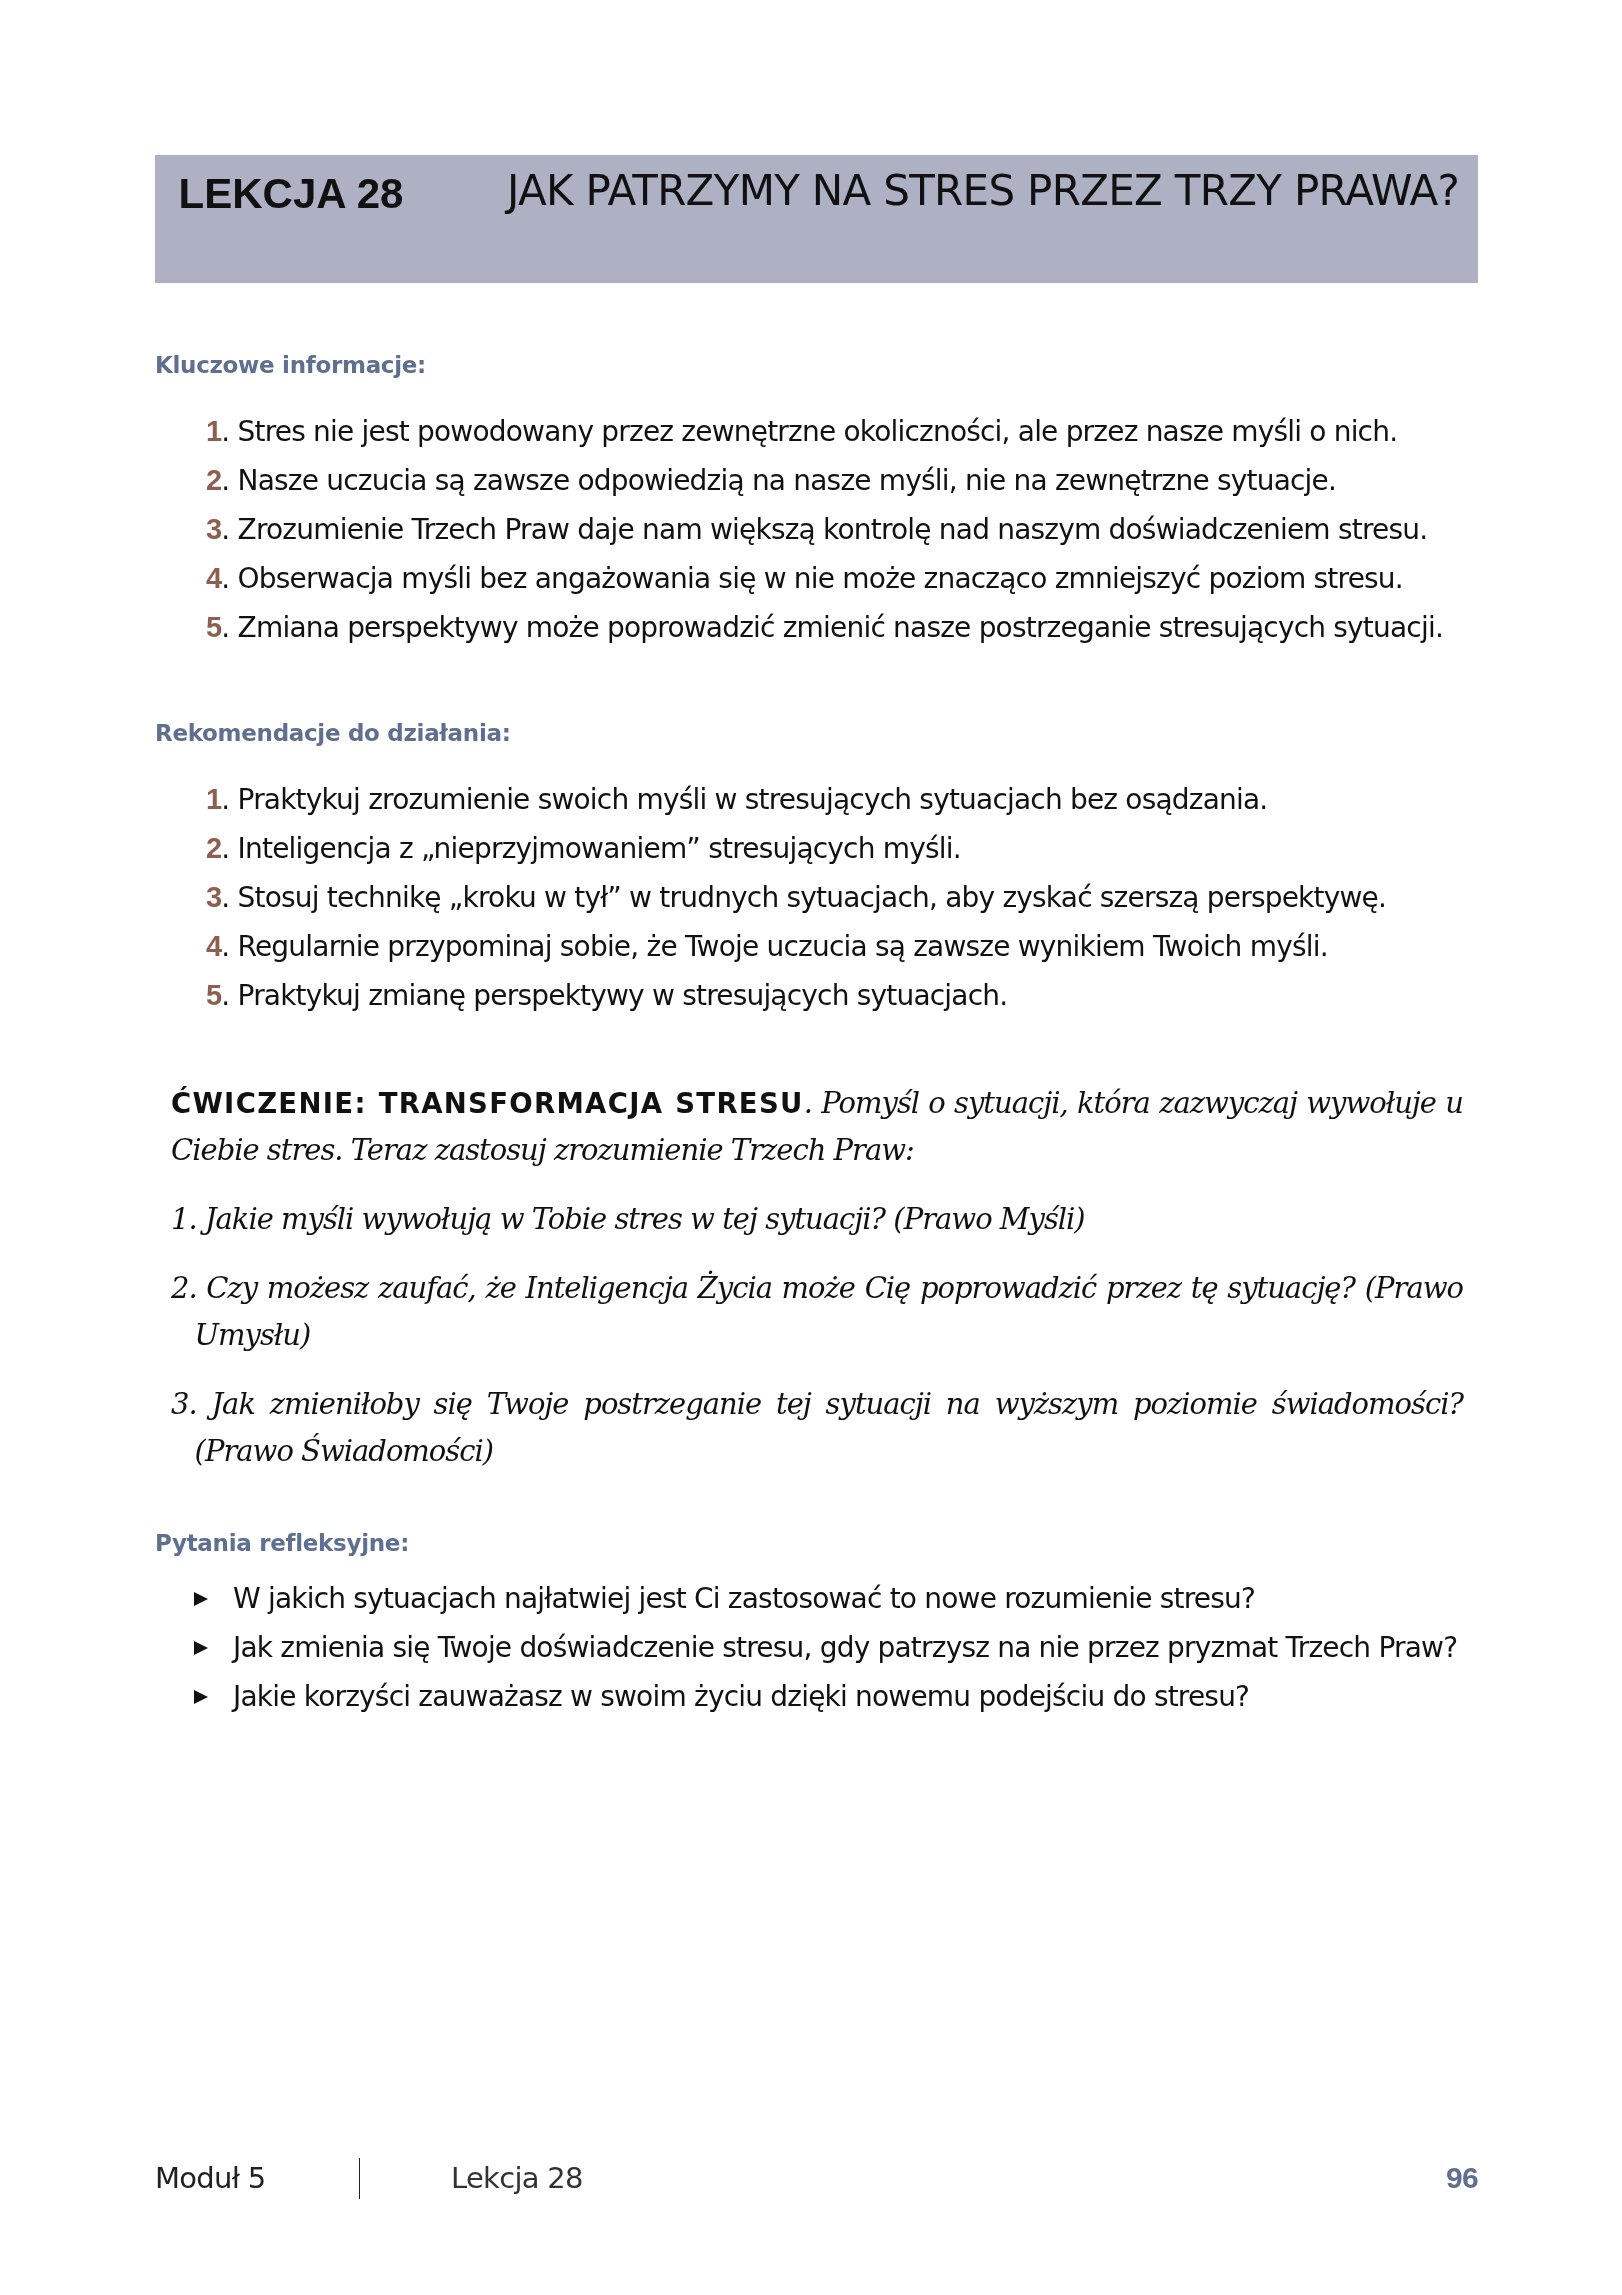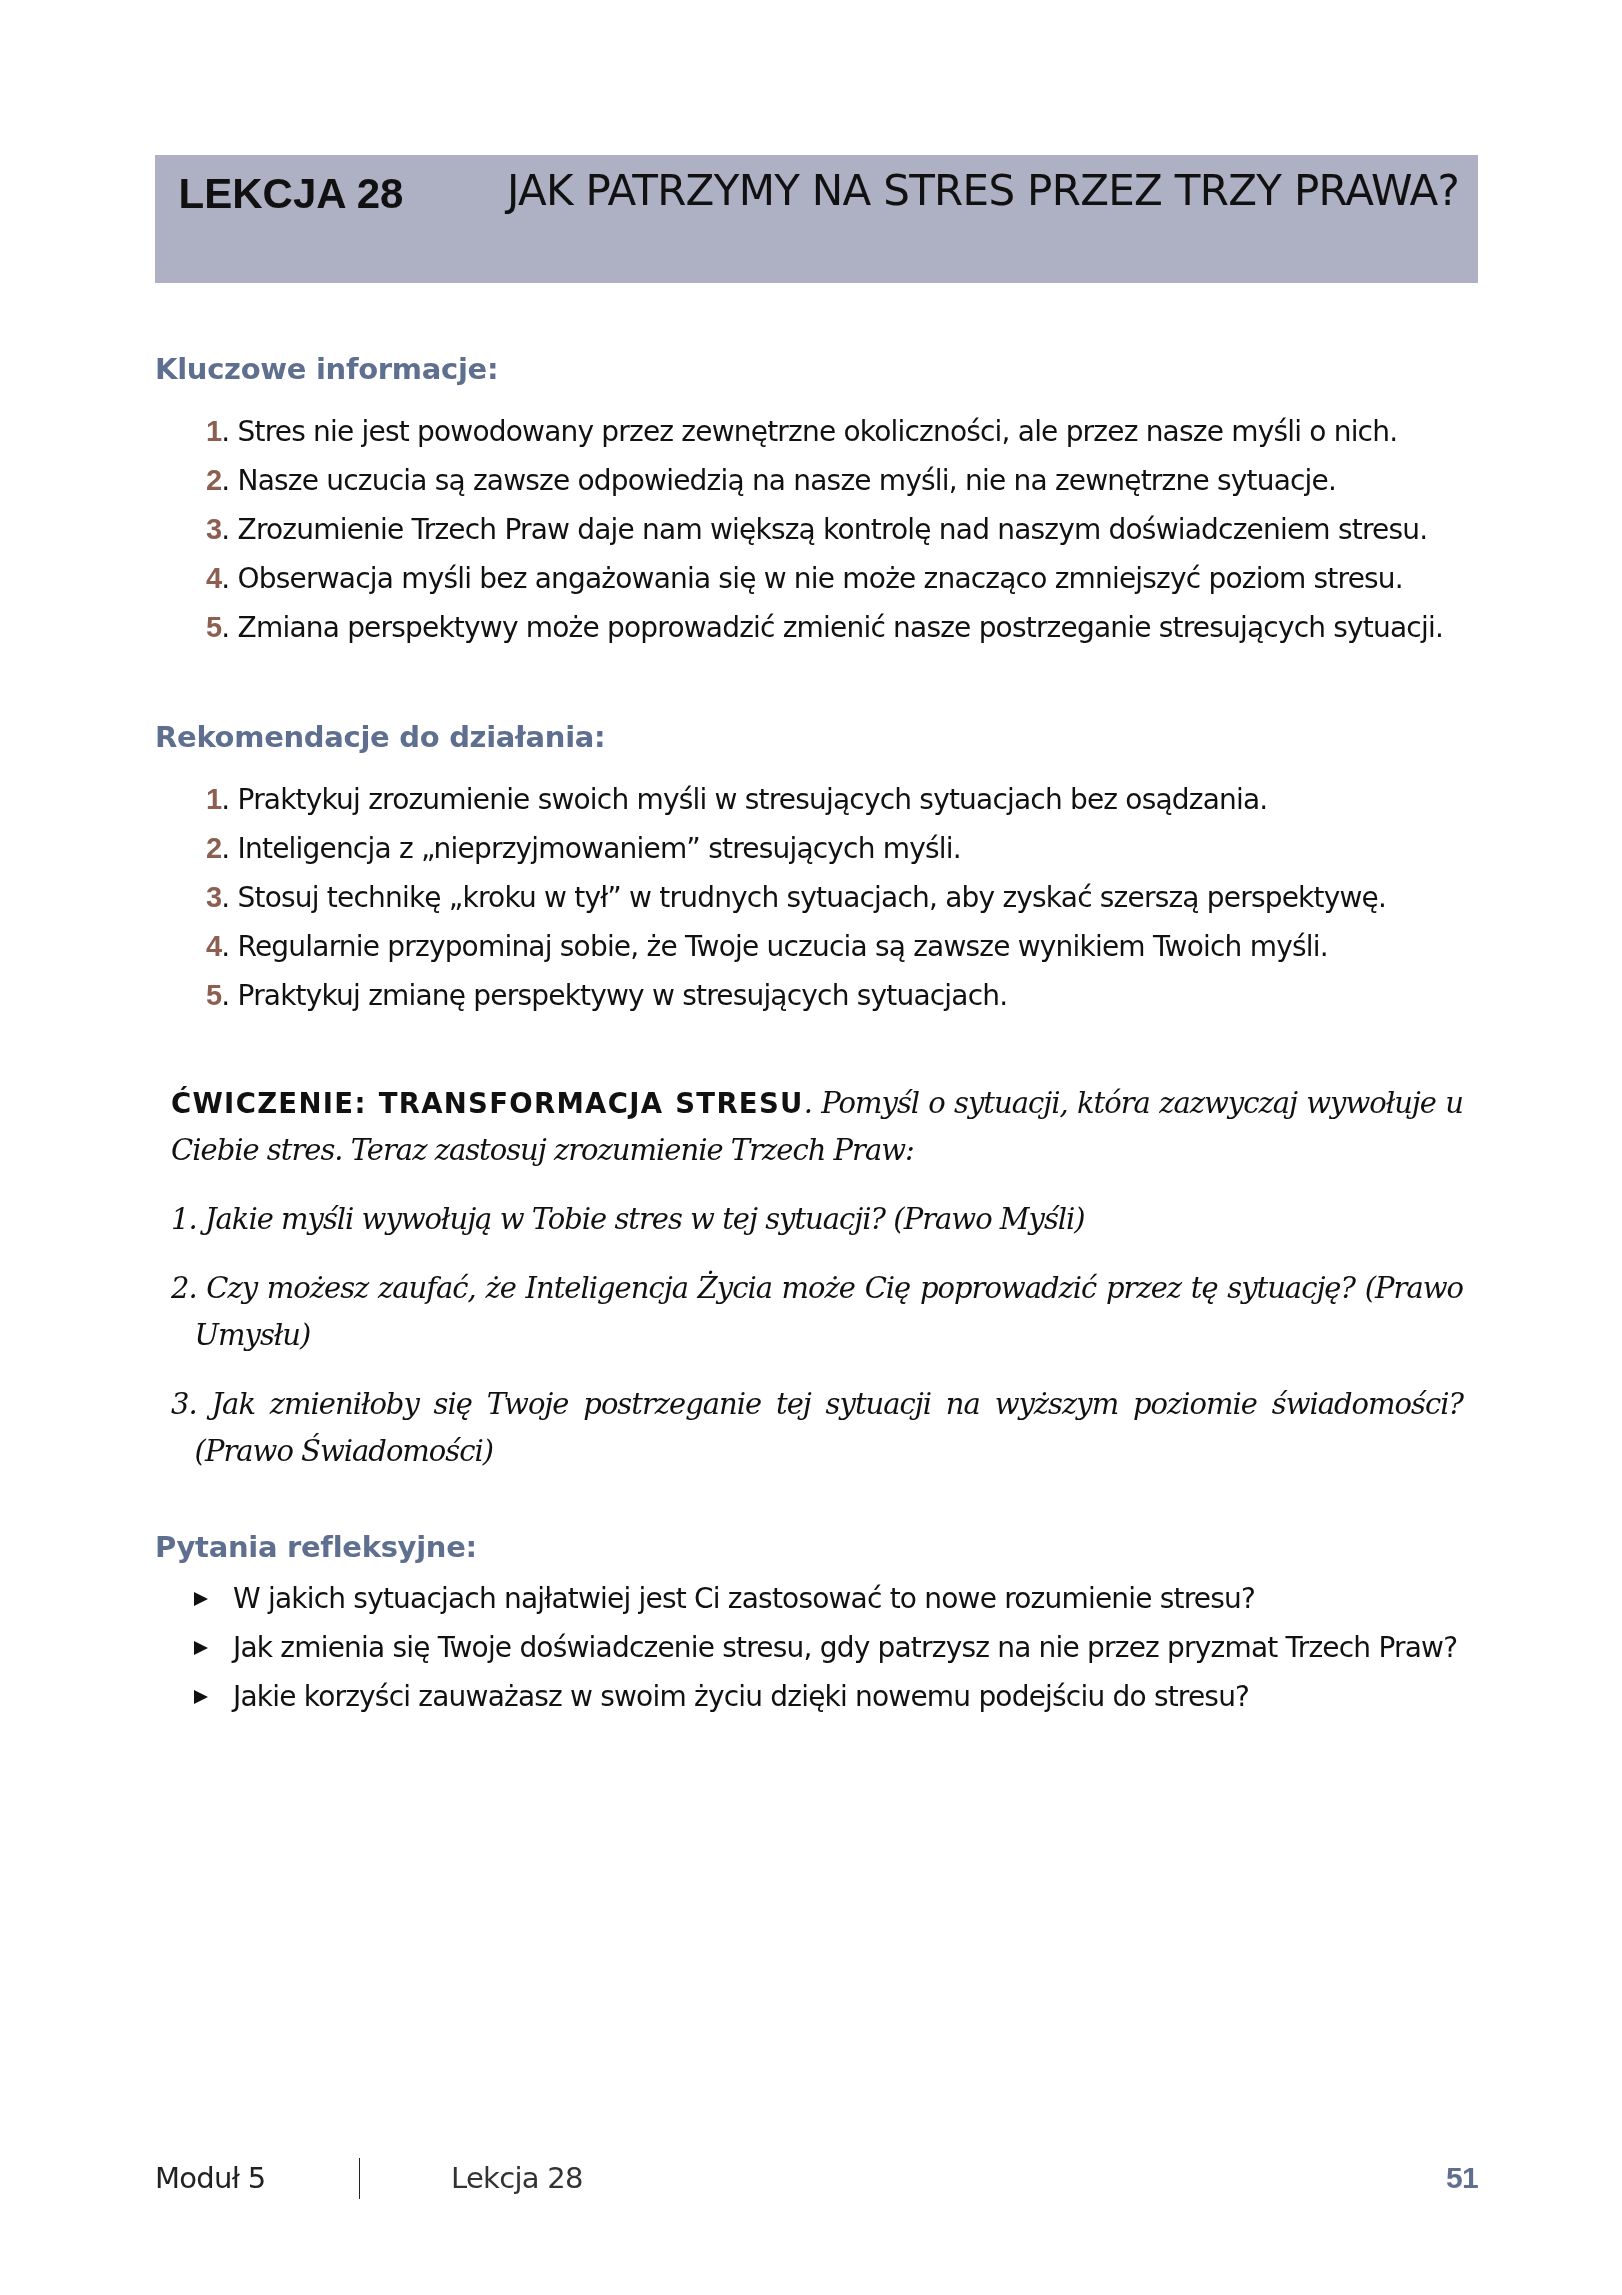--- a/index.html
+++ b/index.html
@@ -53,21 +53,21 @@
       color: #111111;
       letter-spacing: -0.7px;
       margin-left: 39px;
     }
 
     .section-heading {
       position: absolute;
       left: 155px;
       font-family: "DejaVu Sans", sans-serif;
       font-weight: bold;
-      font-size: 29px;
+      font-size: 23px;
       color: #5f6f8f;
       letter-spacing: -0.3px;
     }
 
     .num-list {
       position: absolute;
       left: 194px;
       margin: 12px;
       padding: 0;
       list-style: none;
@@ -218,17 +218,17 @@
   <ul class="bullet-list">
     <li><span class="arrow"></span><span>W jakich sytuacjach najłatwiej jest Ci zastosować to nowe rozumienie stresu?</span></li>
     <li><span class="arrow"></span><span>Jak zmienia się Twoje doświadczenie stresu, gdy patrzysz na nie przez pryzmat Trzech Praw?</span></li>
     <li><span class="arrow"></span><span>Jakie korzyści zauważasz w swoim życiu dzięki nowemu podejściu do stresu?</span></li>
   </ul>
 
   <div class="footer">
     <span class="module">Moduł 5</span>
     <span class="sep"></span>
     <span class="lesson">Lekcja 28</span>
-    <span class="page-num">51</span>
+    <span class="page-num">96</span>
   </div>
 
 </div>
 
 
 </body></html>

